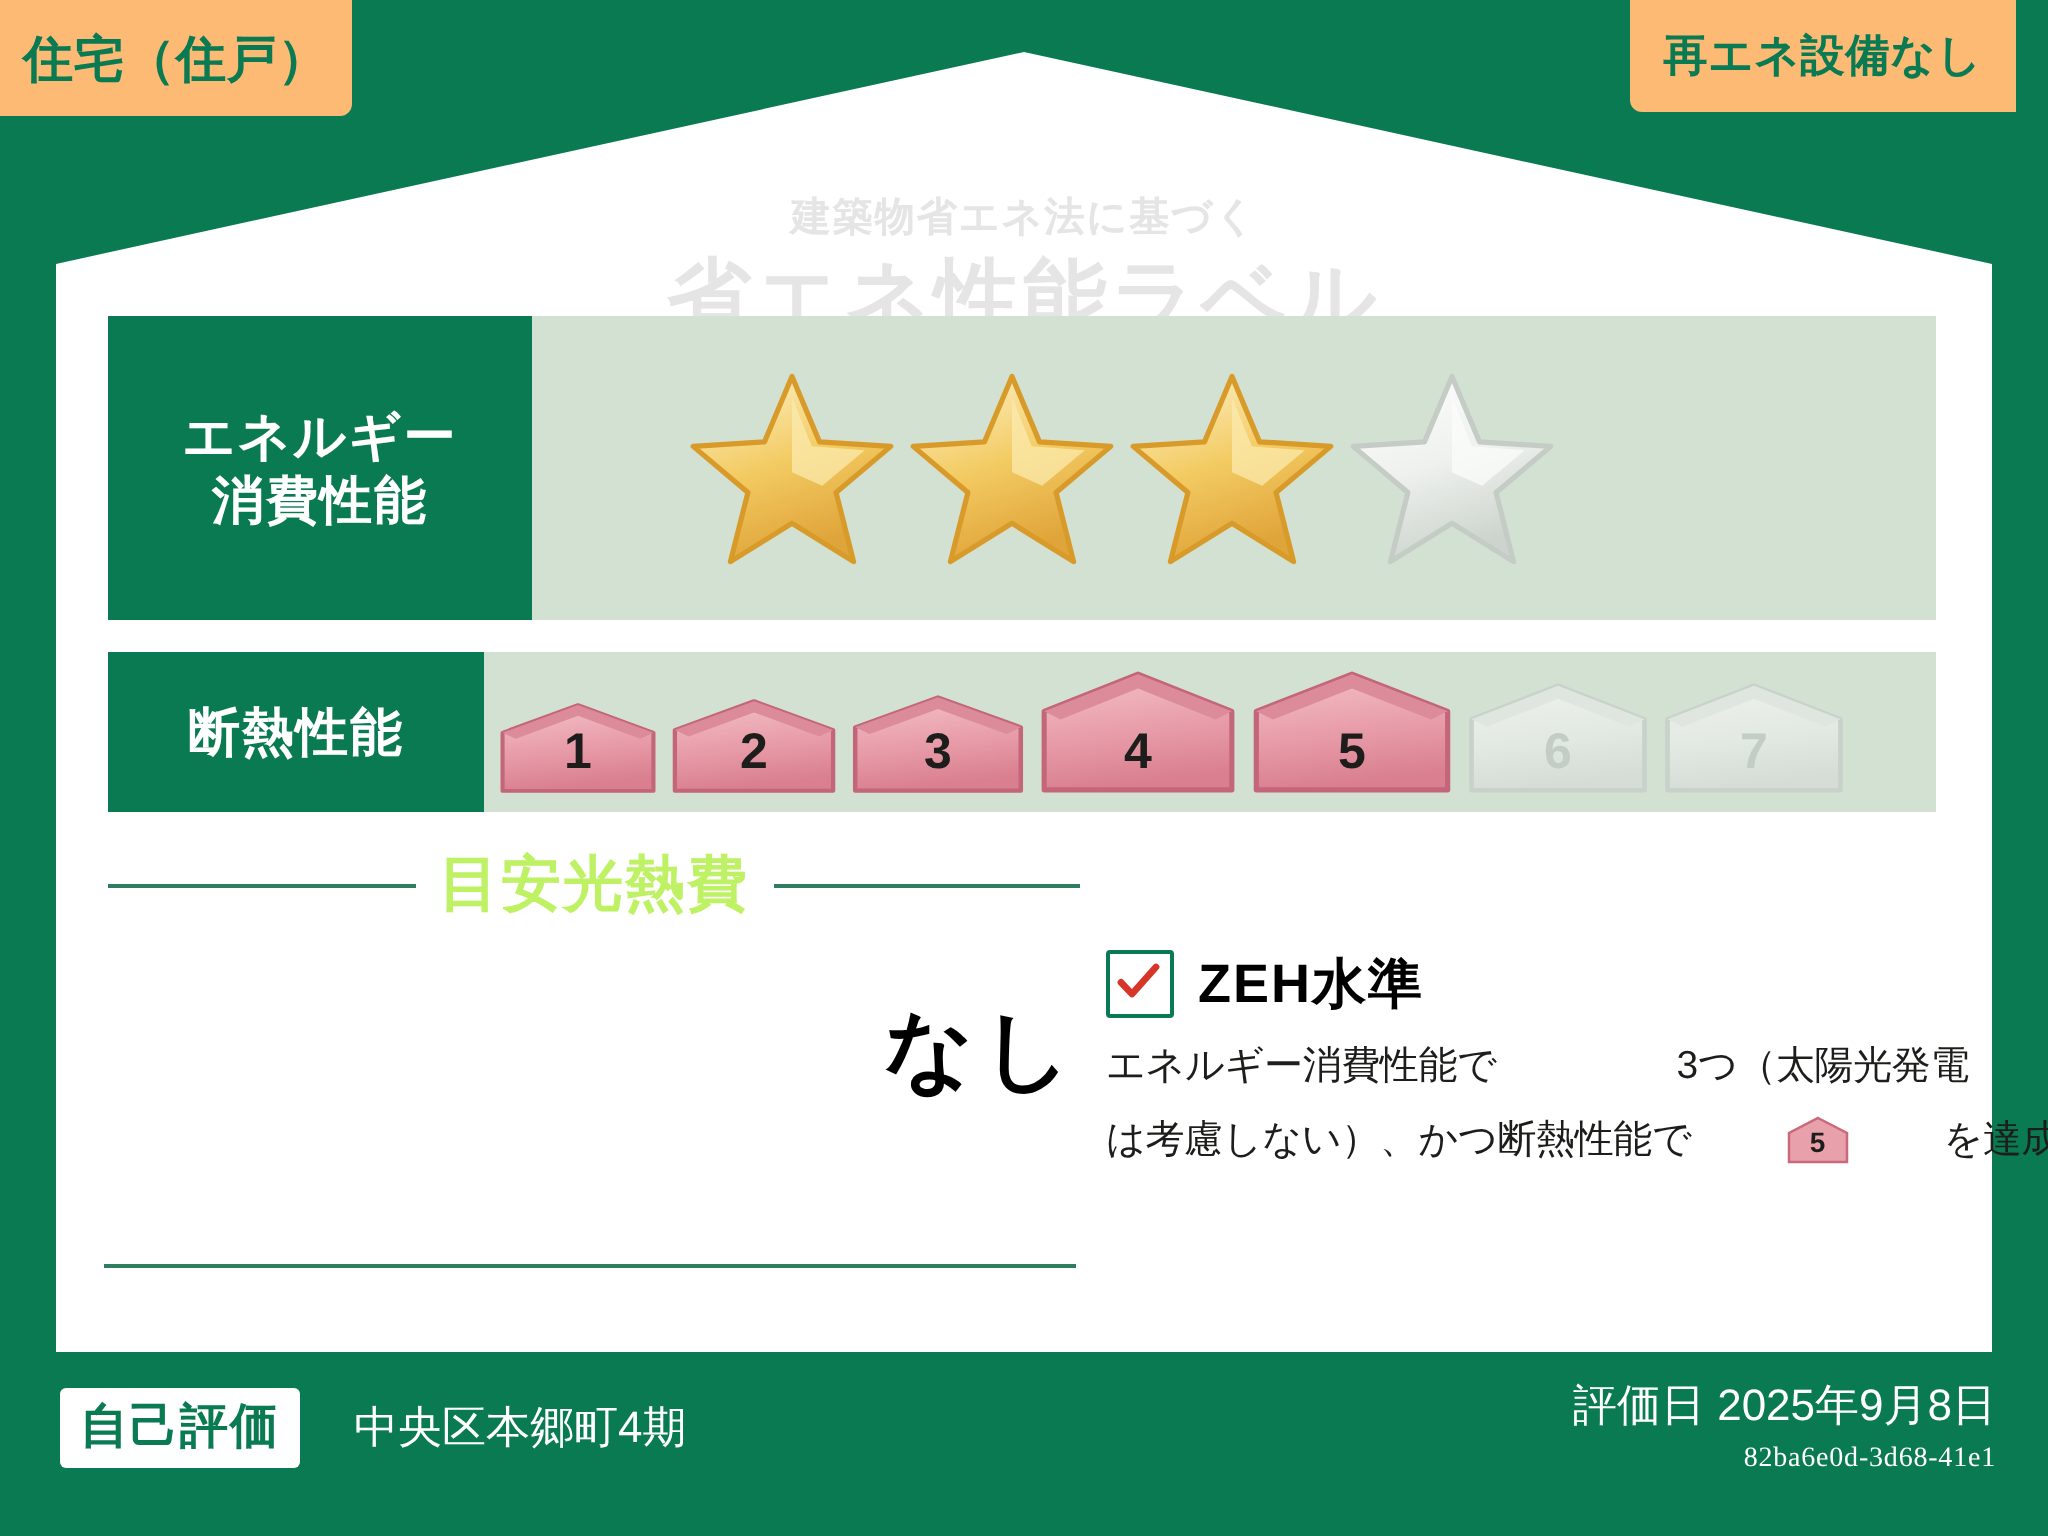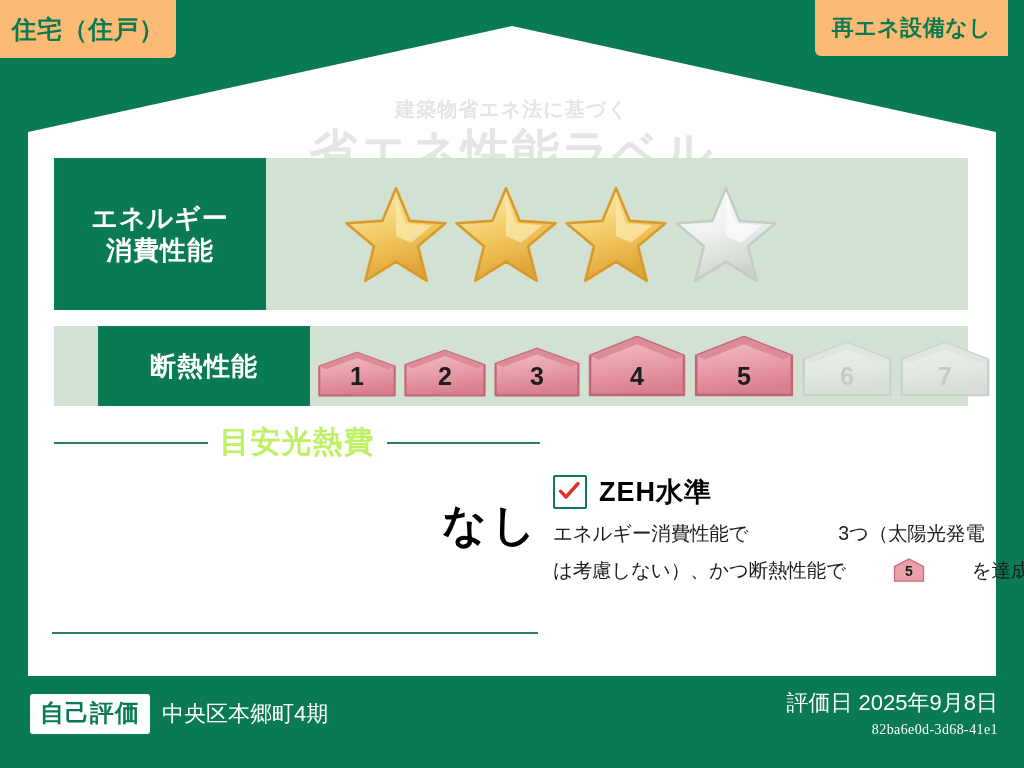--- a/index.html
+++ b/index.html
@@ -54,21 +54,21 @@
   
   #title-block{
     position:absolute;left:0;right:0;top:62px;
     text-align:center;color:#e5e5e5;margin-top:36px;
   }
   #title-sub{
     font-size:20px;font-weight:bold;letter-spacing:1px;
     line-height:1.1;
   }
   #title-main{
-    font-size:48px;font-weight:bold;letter-spacing:2px;
+    font-size:42px;font-weight:bold;letter-spacing:2px;
     margin-top:6px;line-height:1.1;
   }
 
   
   .panel{
     position:absolute;
     background:#d3e1d2;
     display:flex;align-items:stretch;
   }
   #panel-energy{left:54px;top:158px;width:914px;height:152px;text-align:center;}
@@ -78,21 +78,21 @@
     background:#0a7a52;
     color:#ffffff;
     font-weight:bold;
     display:flex;flex-direction:column;
     align-items:center;justify-content:center;
     flex:0 0 auto;
     line-height:1.25;
     letter-spacing:1px;
   }
   #label-energy{width:212px;font-size:26px;}
-  #label-insulation{width:212px;font-size:26px;margin-left:44px;}
+  #label-insulation{width:188px;font-size:26px;}
   .panel-body{
     flex:1 1 auto;
     display:flex;align-items:center;
     position:relative;
   }
 
   
   #stars-row{
     display:flex;align-items:center;gap:6px;
     margin-left:78px;
@@ -169,21 +169,21 @@
     font-size:14px;font-weight:bold;color:#1d1d1b;
   }
 
   
   #footer{
     position:absolute;left:0;right:0;bottom:0;height:92px;
     color:#ffffff;
   }
   #footer-left{
     position:absolute;left:30px;top:18px;
-    display:flex;align-items:center;gap:12px;
+    display:flex;align-items:center;gap:27px;
   }
   #badge-selfeval{
     background:#ffffff;color:#0a7a52;
     font-weight:bold;font-size:24px;
     padding:3px 10px 5px;border-radius:3px;
     white-space:nowrap;letter-spacing:1px;
   }
   #site-name{font-size:22px;color:#ffffff;white-space:nowrap;}
   #footer-right{
     position:absolute;right:26px;top:12px;text-align:right;

